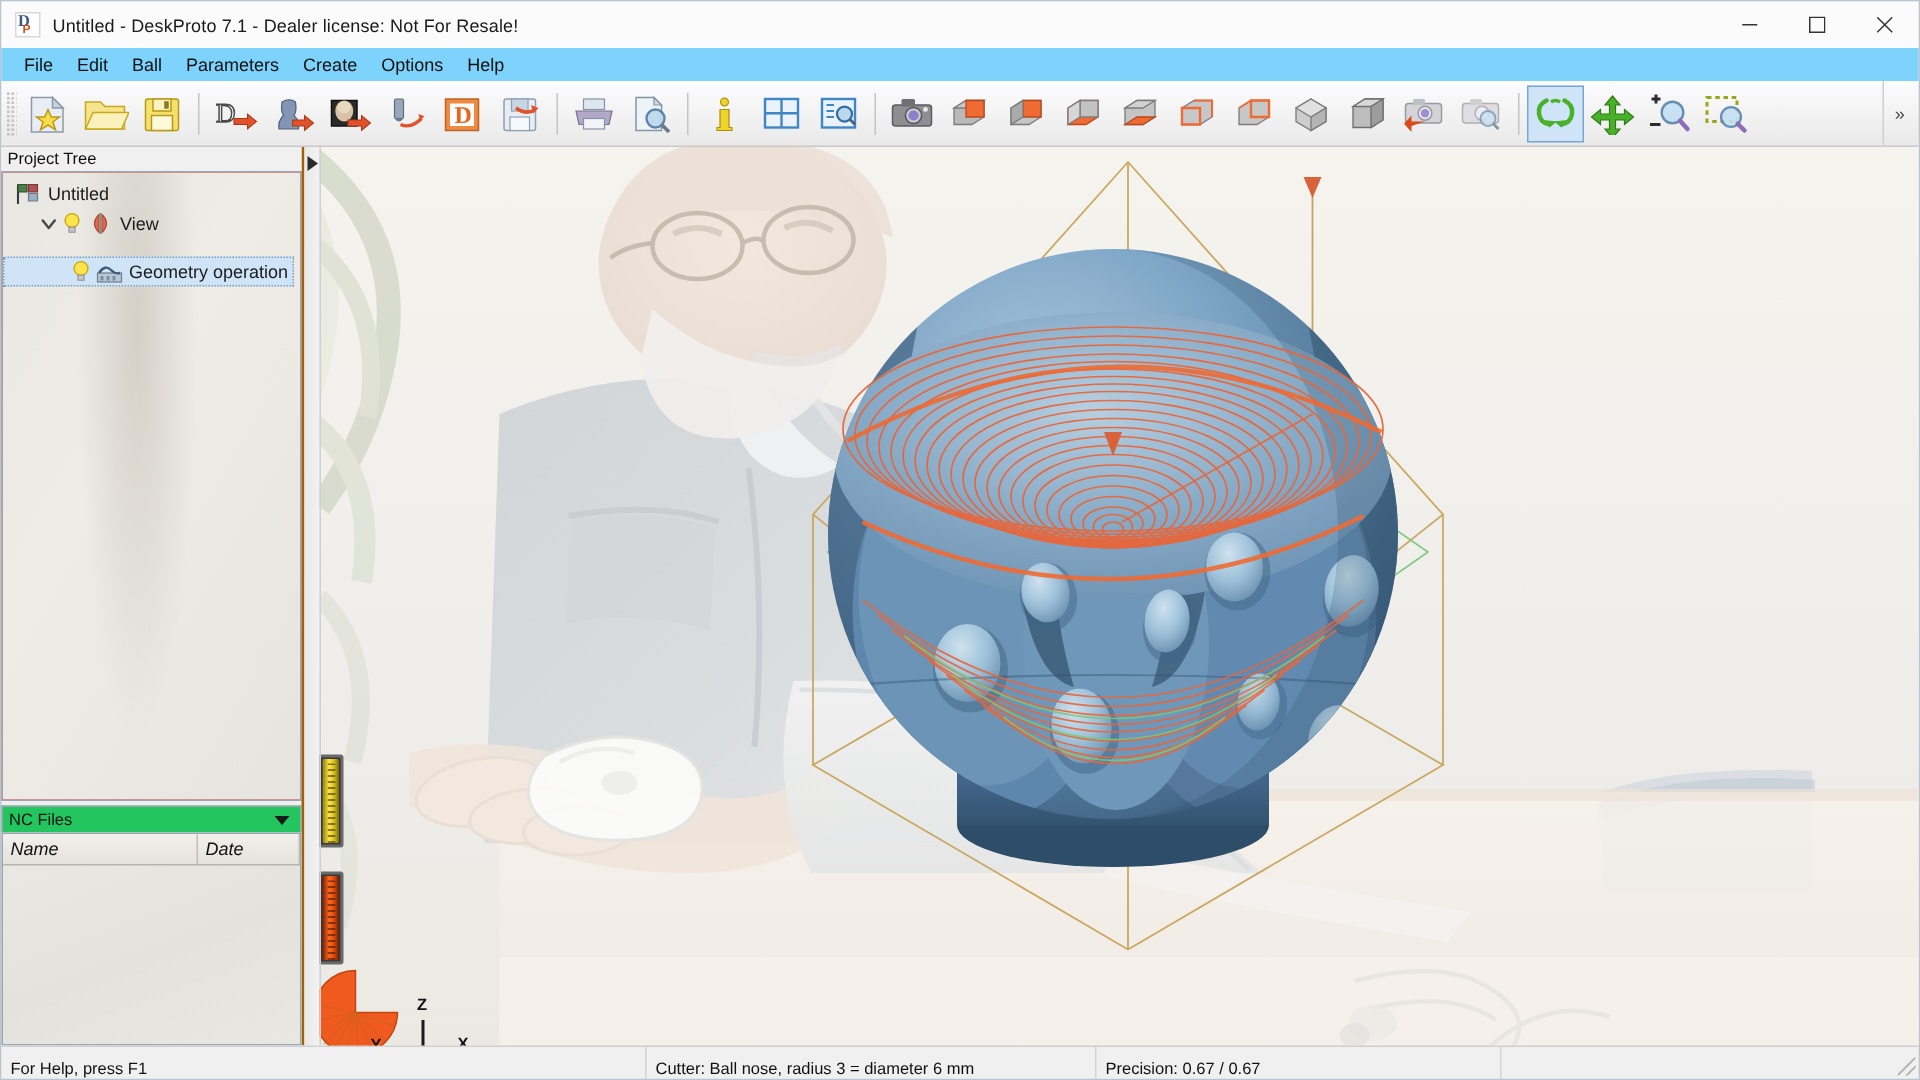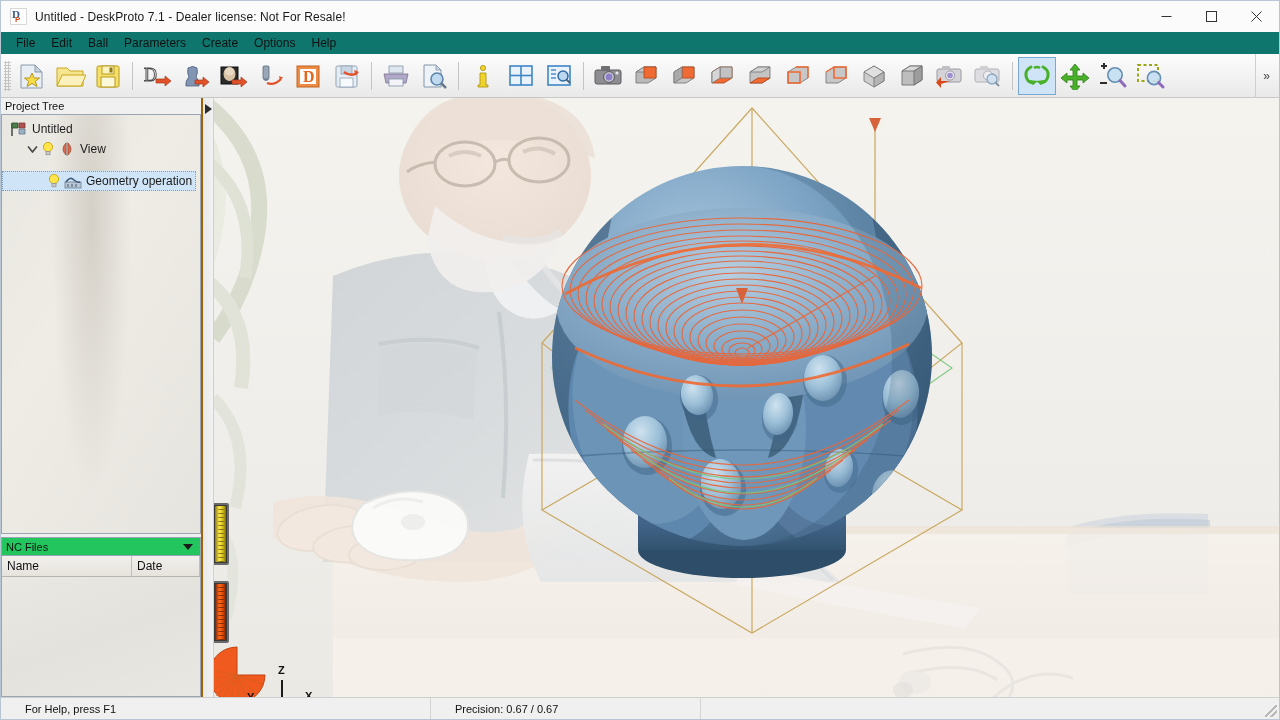--- a/index.html
+++ b/index.html
@@ -48,21 +48,21 @@
   .win-btn {
     width: 45px; height: 31px;
     display: flex; align-items: center; justify-content: center;
     color: #333;
   }
   .win-btn svg { display: block; }
 
   
   .menubar {
     height: 22px; flex: 0 0 22px;
-    background: #0f766e;
+    background: #7dd3fc;
     display: flex; align-items: center;
     padding-left: 7px;
   }
   .menu-item {
     font-size: 12px; color: #111;
     padding: 3px 8px 3px 8px;
     line-height: 15px;
     white-space: nowrap;
   }
 
@@ -177,20 +177,21 @@
     display: flex; flex-direction: column;
     position: relative; overflow: hidden;
   }
   .nc-bg { position:absolute; inset:0;
     background: linear-gradient(160deg,#ebe9e4 0%, #e4e2dc 55%, #e9e7e2 100%); }
   .nc-header-row {
     height: 21px; flex: 0 0 21px;
     display: flex; position: relative;
     background: linear-gradient(to bottom,#f2f0ec,#e6e3dd);
     border-bottom: 1px solid #b8b4ac;
+    font-style: italic;
   }
   .nc-col {
     font-size: 12px; color: #111;
     display: flex; align-items: center; padding-left: 5px;
     border-right: 1px solid #c3bfb7;
   }
   .nc-col.c1 { width: 130px; }
   .nc-col.c2 { flex: 1; }
 
   
@@ -243,21 +244,21 @@
   
   .statusbar {
     height: 22px; flex: 0 0 22px;
     background: #f0f0f0;
     border-top: 1px solid #cfcfcf;
     display: flex; align-items: stretch;
     font-size: 11px; color: #111;
     position: relative;
   }
   .sb-cell {
-    display: flex; align-items: center; padding-left: 24px;
+    display: flex; align-items: flex-end; padding-left: 6px;
     border-right: 1px solid #d4d4d4;
     position: relative;
   }
   .sb-cell.help { width: 430px; }
   .sb-cell.cutter { width: 300px; }
   .sb-cell.prec { width: 270px; }
   .sb-cell.last { flex: 1; border-right: none; }
   .sb-grip {
     position: absolute; right: 2px; bottom: 2px; width: 12px; height: 12px;
     background-image:
@@ -941,20 +942,23 @@
         <span class="axis-label" style="left:58px; top:22px;">X</span>
       </div>
 
     </div>
   </div>
 
   <div class="statusbar">
     <div class="sb-cell help">
       <span>For Help, press F1</span>
     </div>
+    <div class="sb-cell cutter">
+      <span>Cutter: Ball nose, radius 3 = diameter 6 mm</span>
+    </div>
     <div class="sb-cell prec">
       <span>Precision: 0.67 / 0.67</span>
     </div>
     <div class="sb-cell last">
       <span></span>
       <div class="sb-grip"></div>
     </div>
   </div>
 
 </div>

